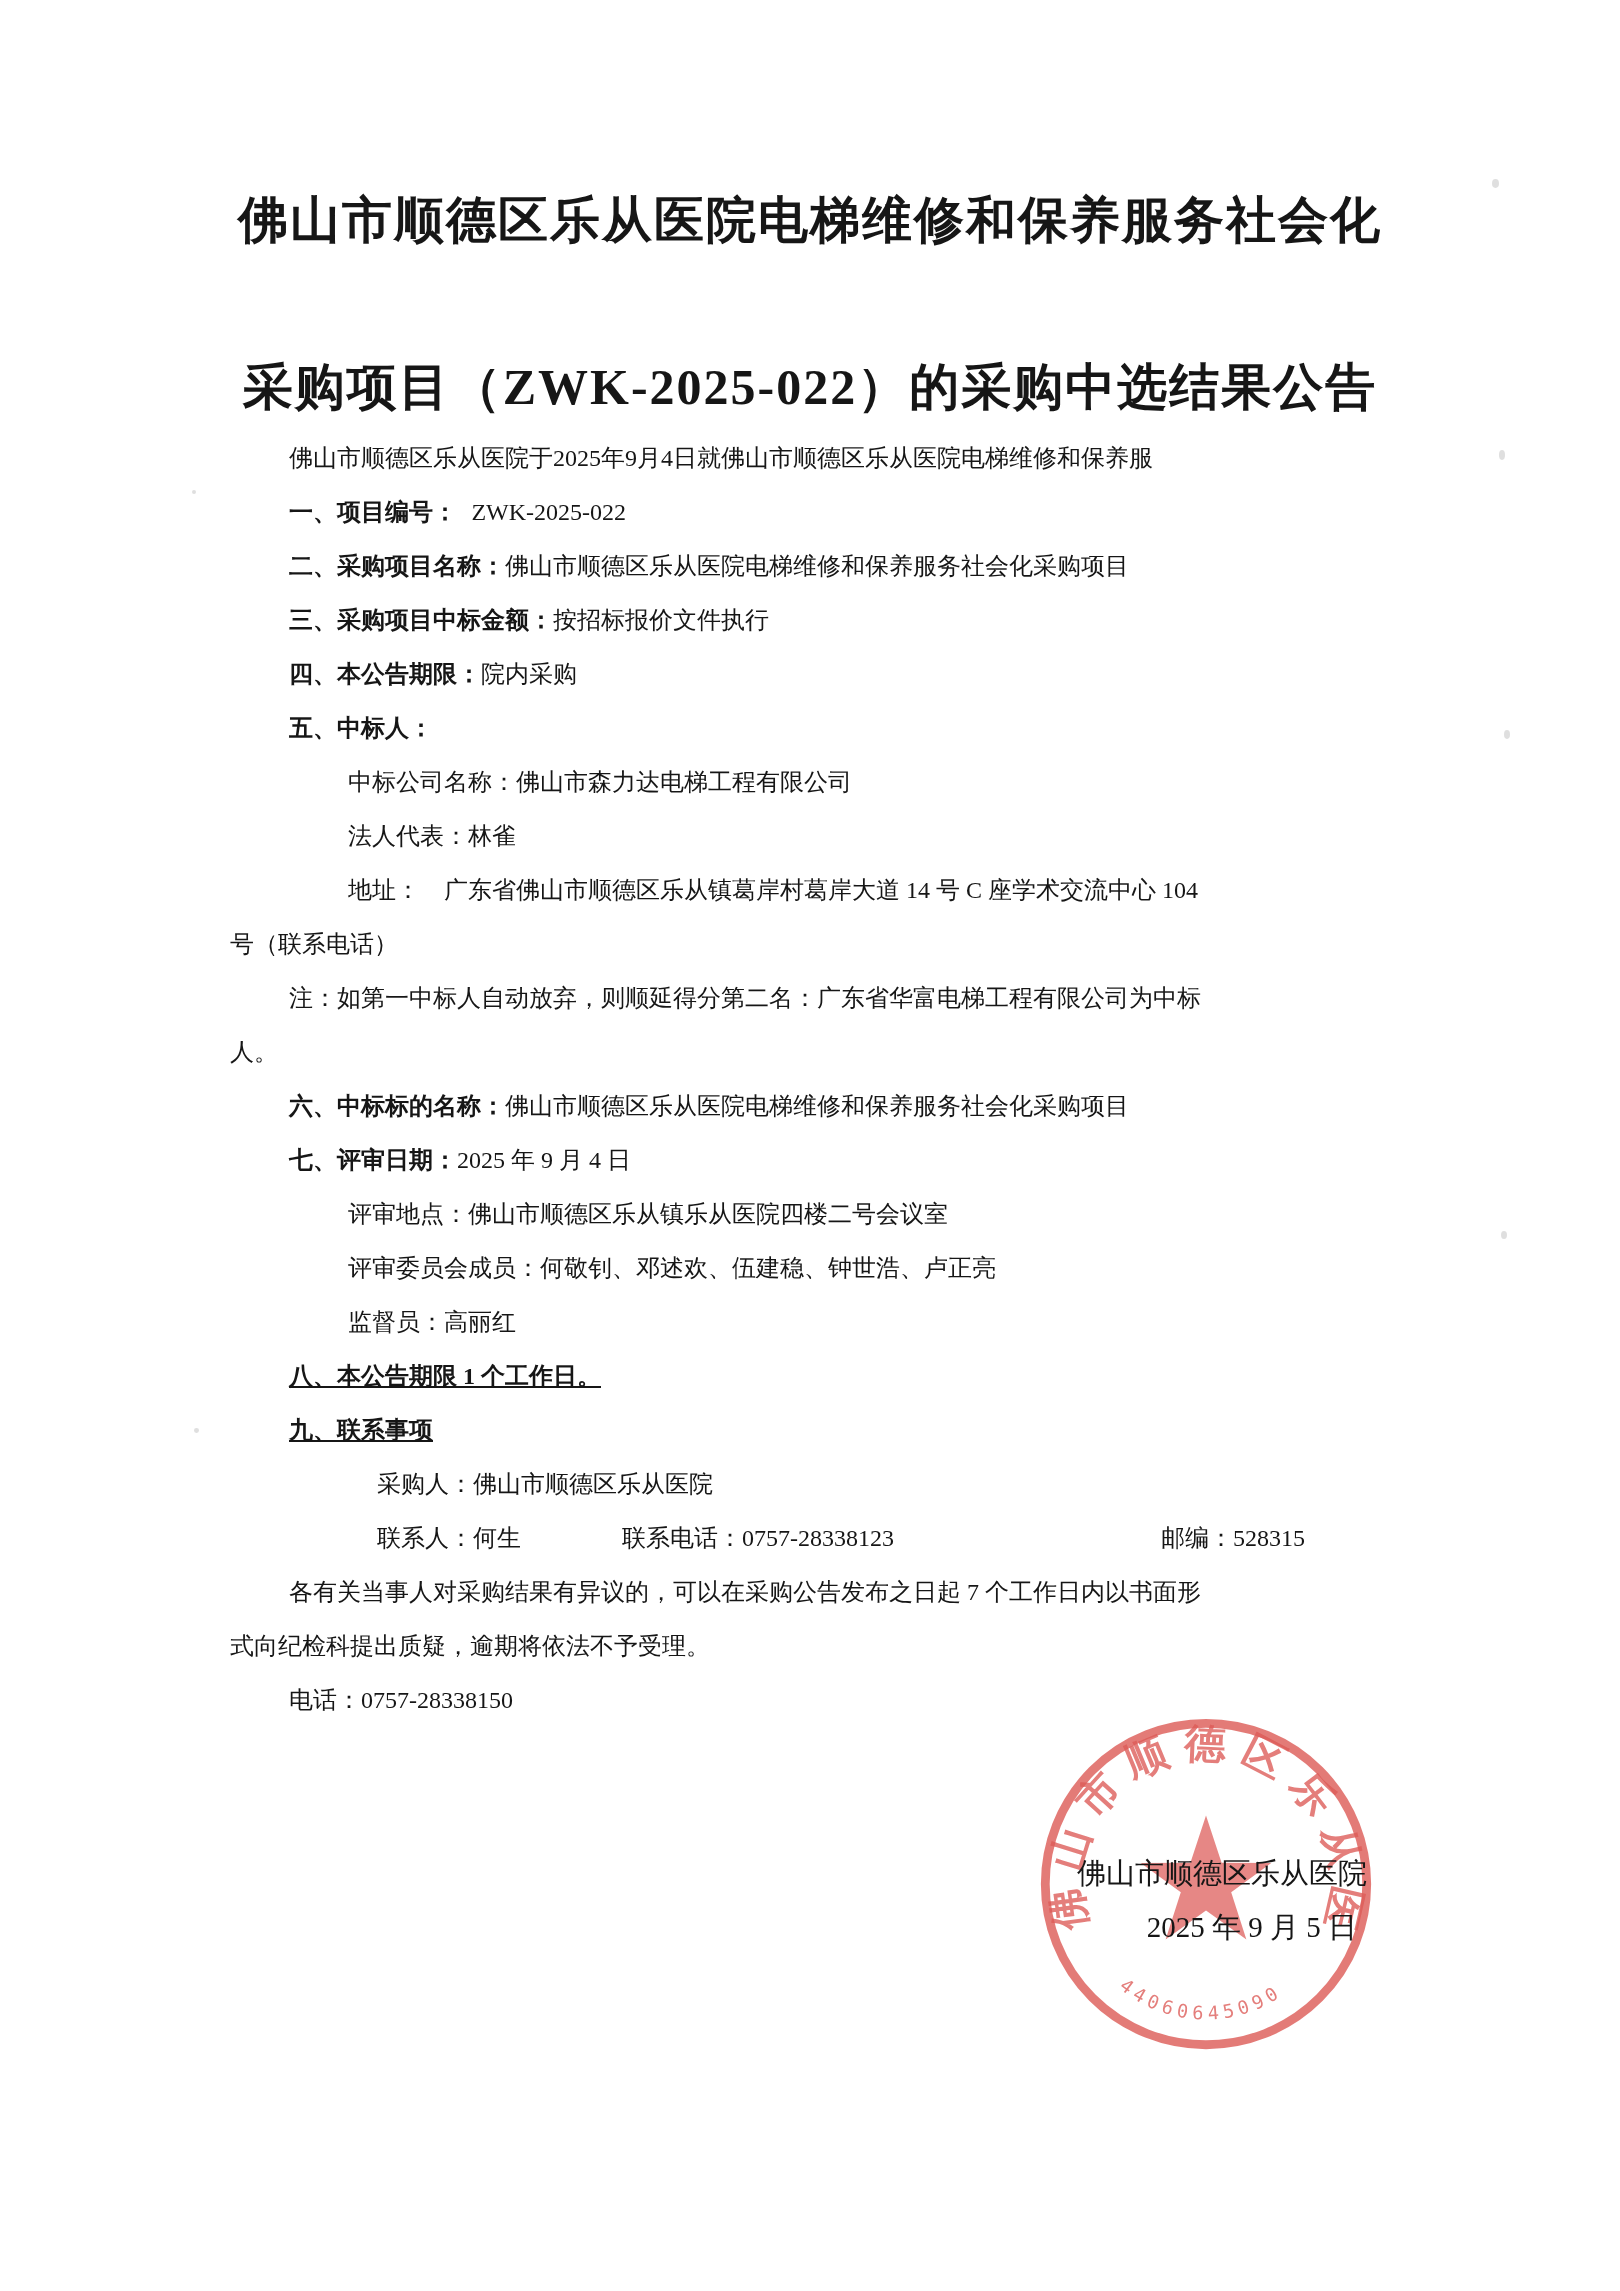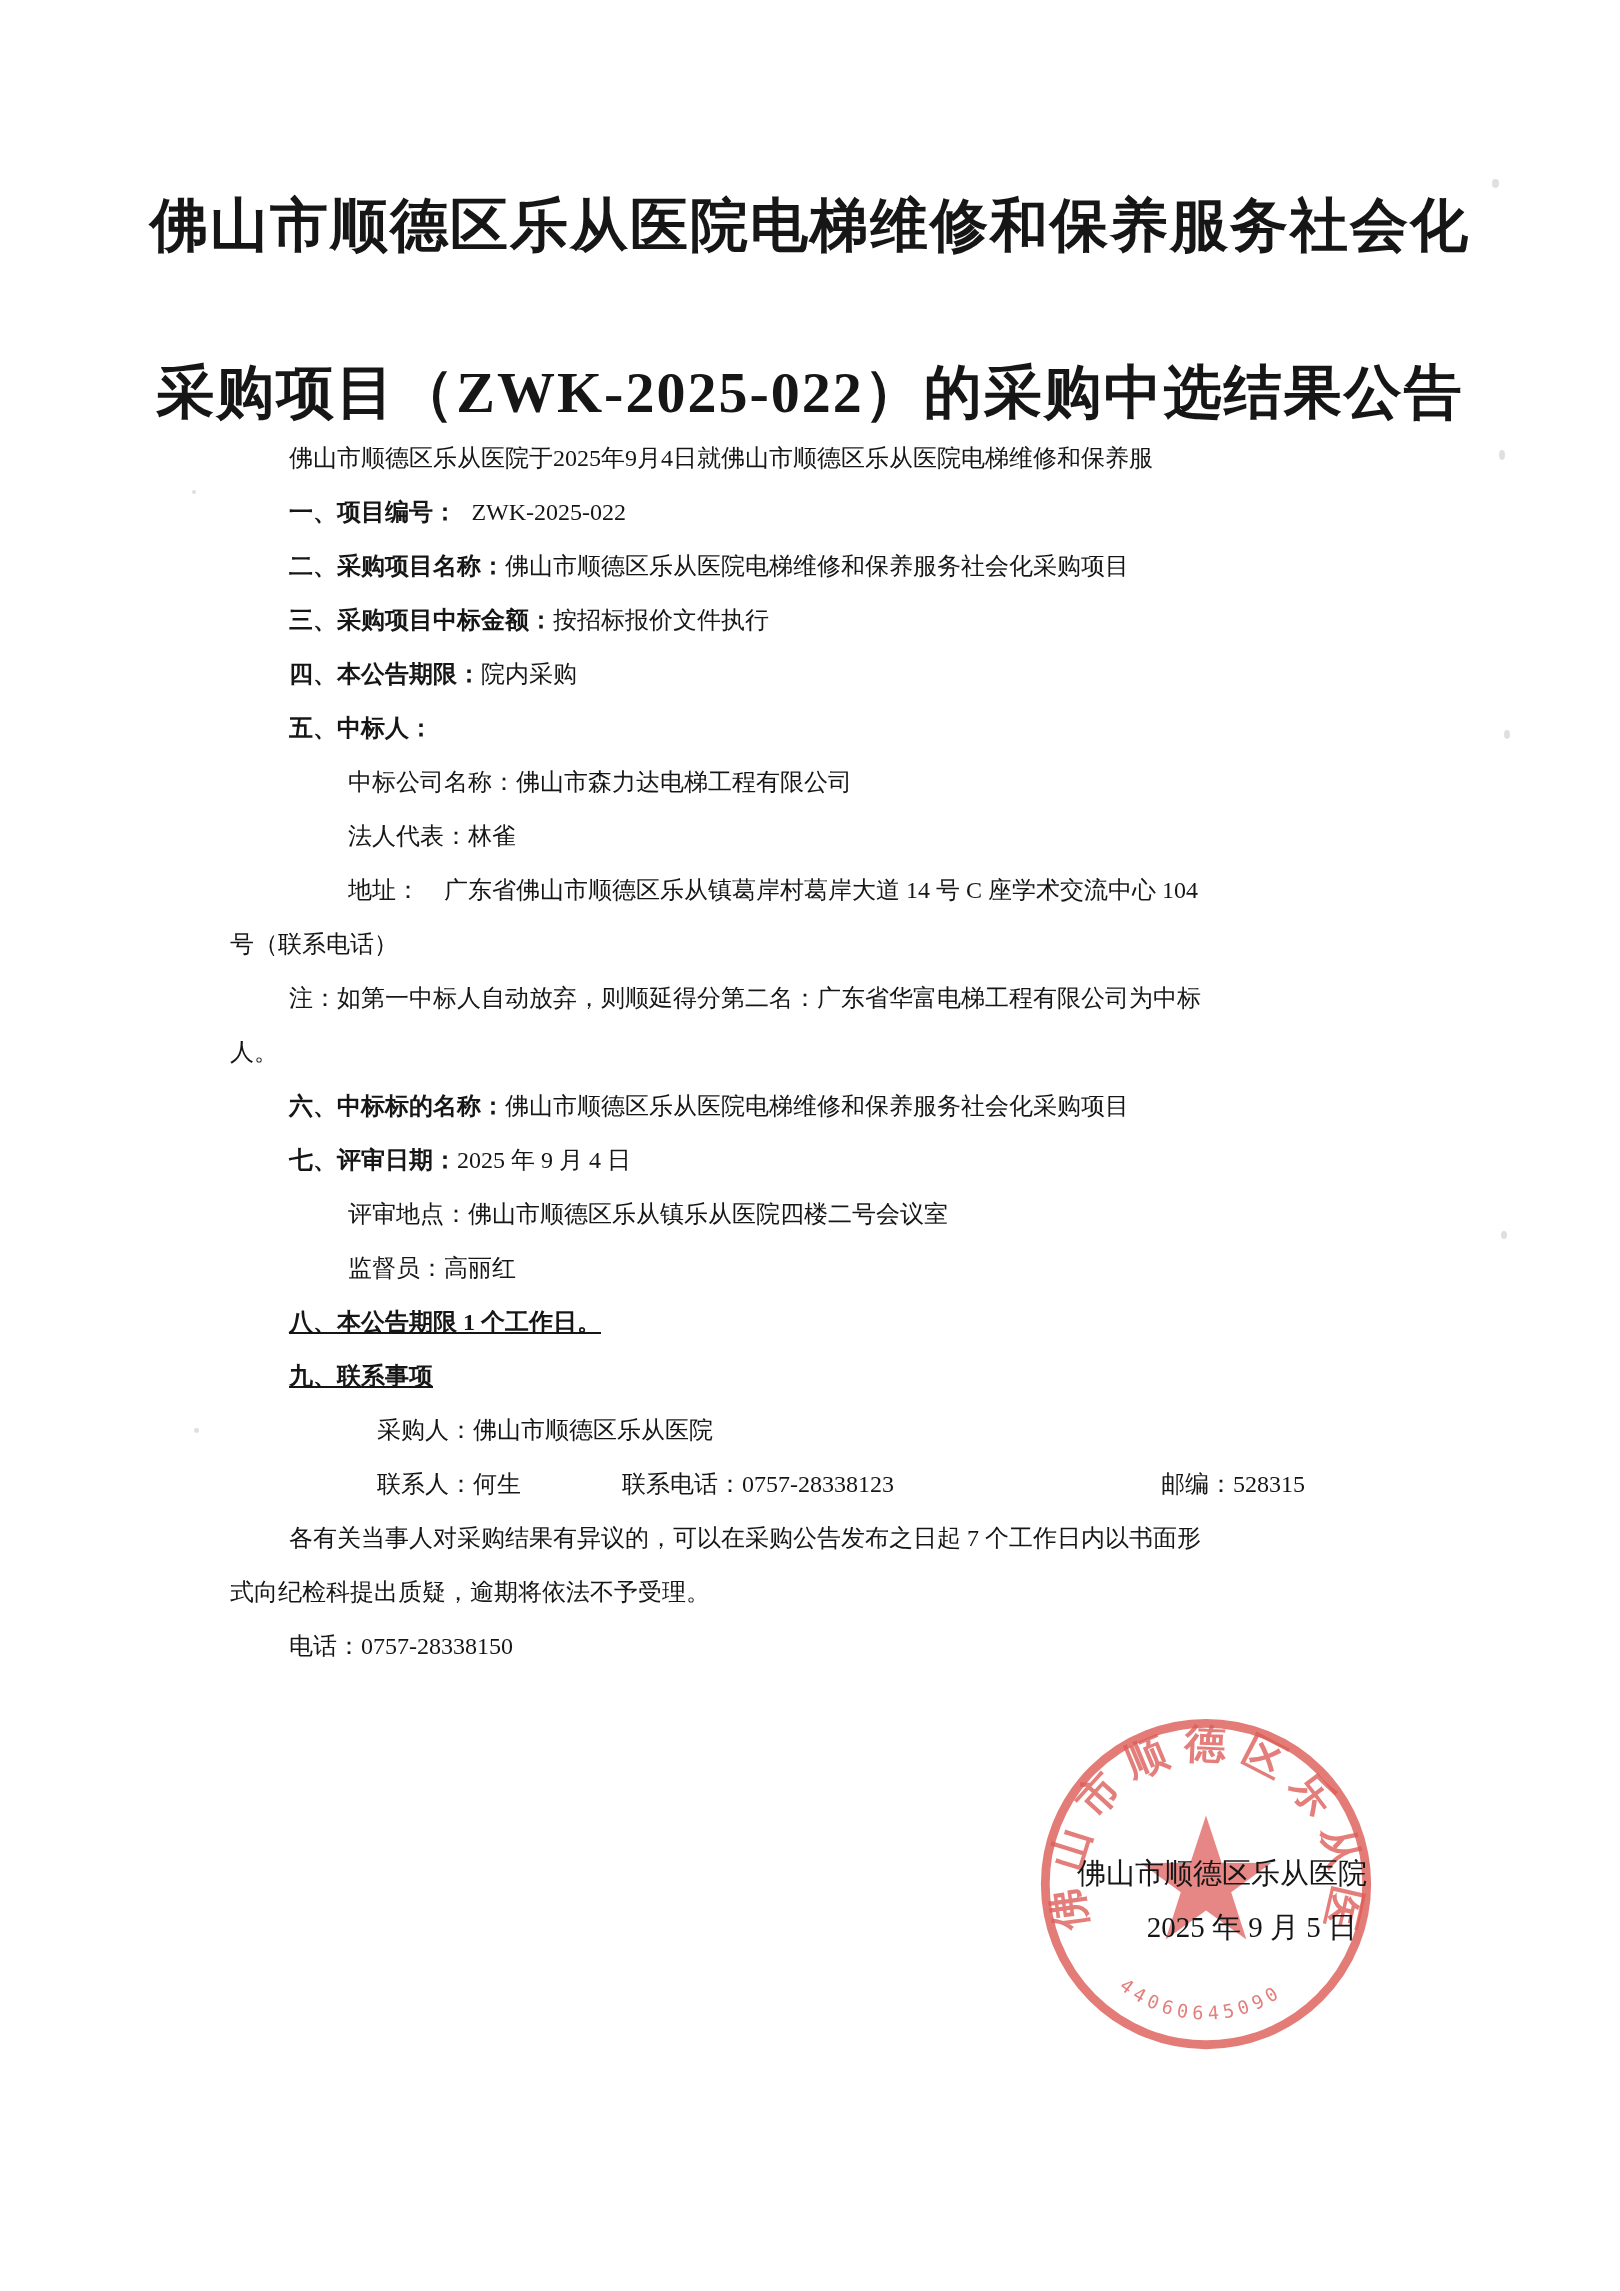--- a/index.html
+++ b/index.html
@@ -7,21 +7,21 @@
     position:relative;
     width:1620px;height:2292px;
     background:#ffffff;
     overflow:hidden;
     font-family:"Liberation Serif","DejaVu Serif",serif;
     color:#161616;
   }
   .title{
     position:absolute;left:0;width:1620px;
     text-align:center;
-    font-size:58px;font-weight:bold;
+    font-size:50px;font-weight:bold;
     letter-spacing:2px;
     white-space:nowrap;
   }
   .title1{top:187px;}
   .title2{top:306px;margin-top:48px;}
   .body{
     position:absolute;left:230px;top:431px;width:1147px;
     font-size:24px;
   }
   .line{height:54px;line-height:54px;white-space:nowrap;}
@@ -78,20 +78,21 @@
     <div class="line ind4">法人代表：林雀</div>
     <div class="line ind4">地址：　广东省佛山市顺德区乐从镇葛岸村葛岸大道 14 号 C 座学术交流中心 104</div>
     <div class="line">号（联系电话）</div>
     <div class="line ind2">注：如第一中标人自动放弃，则顺延得分第二名：广东省华富电梯工程有限公司为中标</div>
     <div class="line">人。</div>
 
     <div class="line ind2"><span class="lbl">六、中标标的名称：</span><span>佛山市顺德区乐从医院电梯维修和保养服务社会化采购项目</span></div>
 
     <div class="line ind2"><span class="lbl">七、评审日期：</span><span>2025 年 9 月 4 日</span></div>
     <div class="line ind4">评审地点：佛山市顺德区乐从镇乐从医院四楼二号会议室</div>
+    <div class="line ind4">评审委员会成员：何敬钊、邓述欢、伍建稳、钟世浩、卢正亮</div>
     <div class="line ind4">监督员：高丽红</div>
 
     <div class="line ind2 boldline">八、本公告期限 1 个工作日。</div>
 
     <div class="line ind2 boldline">九、联系事项</div>
     <div class="line ind5">采购人：佛山市顺德区乐从医院</div>
     <div class="line ind5 contact-line">
       <span>联系人：何生</span>
       <span class="contact-phone">联系电话：0757-28338123</span>
       <span class="contact-post">邮编：528315</span>

